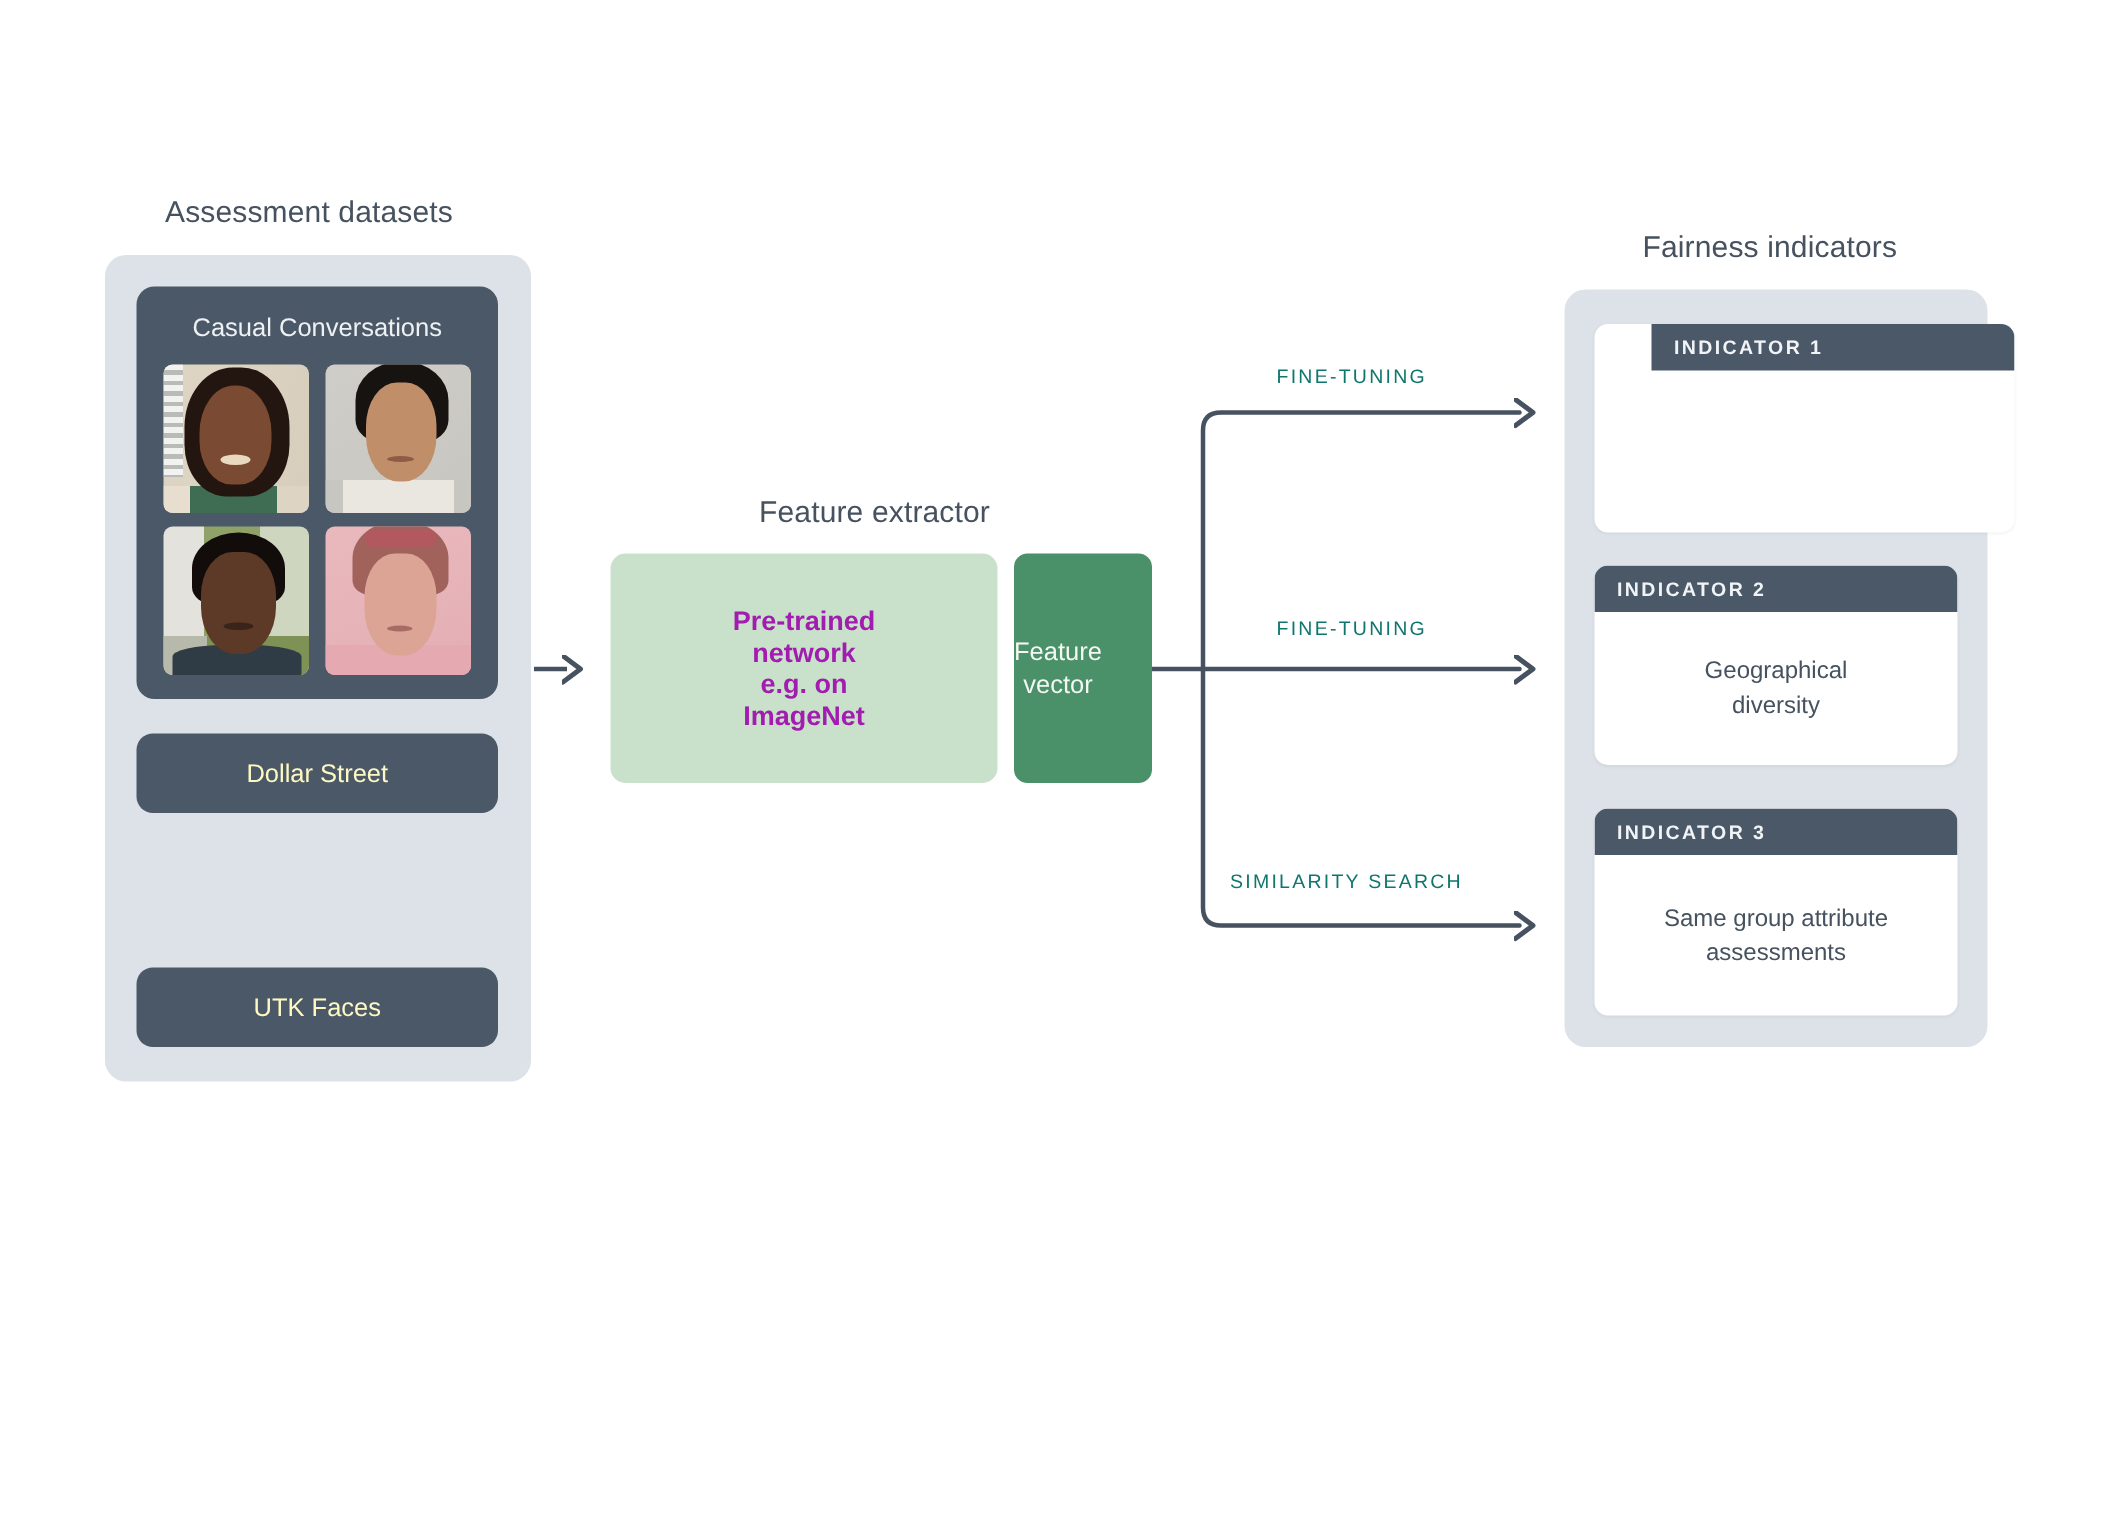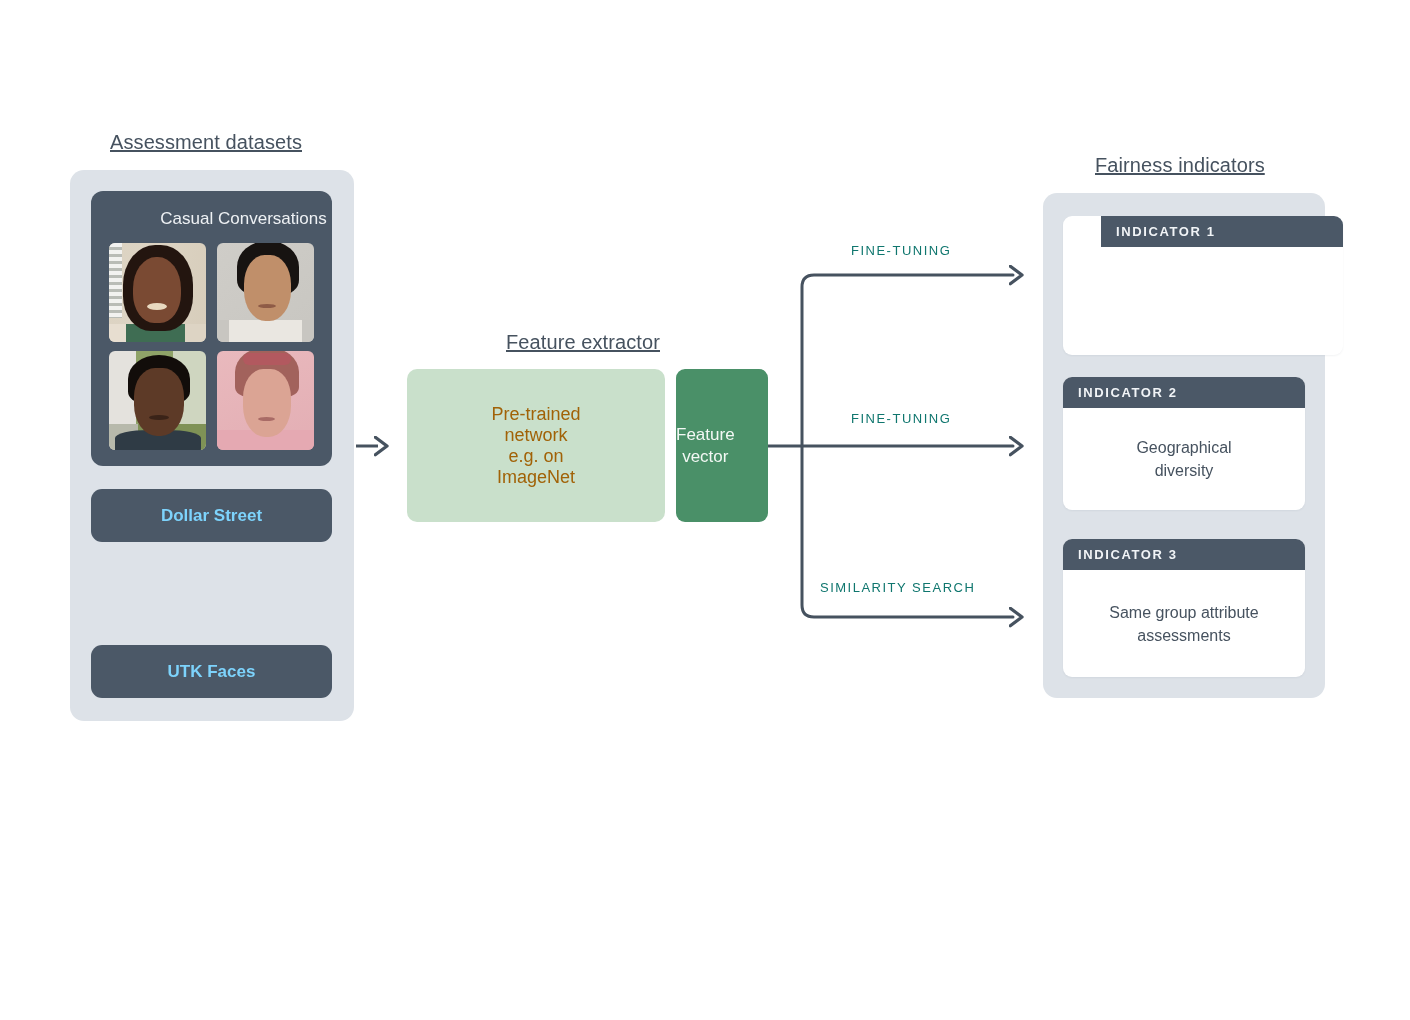--- a/index.html
+++ b/index.html
@@ -19,21 +19,20 @@
     inset: 0;
   }
 
   
   .section-title {
     position: absolute;
     color: #46525f;
     font-size: 20px;
     letter-spacing: 0.1px;
     white-space: nowrap;
-    text-decoration: underline;
   }
   #title-datasets { left: 110px; top: 131px; }
   #title-extractor { left: 506px; top: 331px; }
   #title-indicators { left: 1095px; top: 154px; }
 
   
   #datasets-panel {
     position: absolute;
     left: 70px;
     top: 170px;
@@ -52,21 +51,20 @@
     border-radius: 12px;
   }
   #cc-label {
     position: absolute;
     left: 0;
     top: 18px;
     width: 241px;
     text-align: center;
     color: #eef1f4;
     font-size: 17px;
-    padding-left: 32px;
   }
   .photo-grid {
     position: absolute;
     left: 18px;
     top: 52px;
     width: 205px;
     height: 205px;
     display: grid;
     grid-template-columns: 97px 97px;
     grid-template-rows: 99px 99px;
@@ -166,50 +164,50 @@
     background: #a96b66; border-radius: 50%;
   }
 
   .dataset-pill {
     position: absolute;
     left: 91px;
     width: 241px;
     height: 53px;
     background: #4b5867;
     border-radius: 11px;
-    color: #7dd3fc;
+    color: #fef9c3;
     font-size: 17px;
     display: flex;
     align-items: center;
     justify-content: center;
-    font-weight: bold;
   }
   #pill-dollar   { top: 489px; }
   #pill-openimg  { top: 567px; }
   #pill-utk      { top: 645px; }
 
   
   #pretrained-box {
     position: absolute;
     left: 407px;
     top: 369px;
     width: 258px;
     height: 153px;
     background: #c9e0cb;
     border-radius: 10px;
     display: flex;
     align-items: center;
     justify-content: center;
   }
   #pretrained-text {
-    color: #a16207;
+    color: #a21caf;
     font-size: 18px;
     line-height: 21px;
     text-align: center;
     white-space: pre-line;
+    font-weight: bold;
   }
   #vector-box {
     position: absolute;
     left: 676px;
     top: 369px;
     width: 92px;
     height: 153px;
     background: #4a9068;
     border-radius: 9px;
     display: flex;

